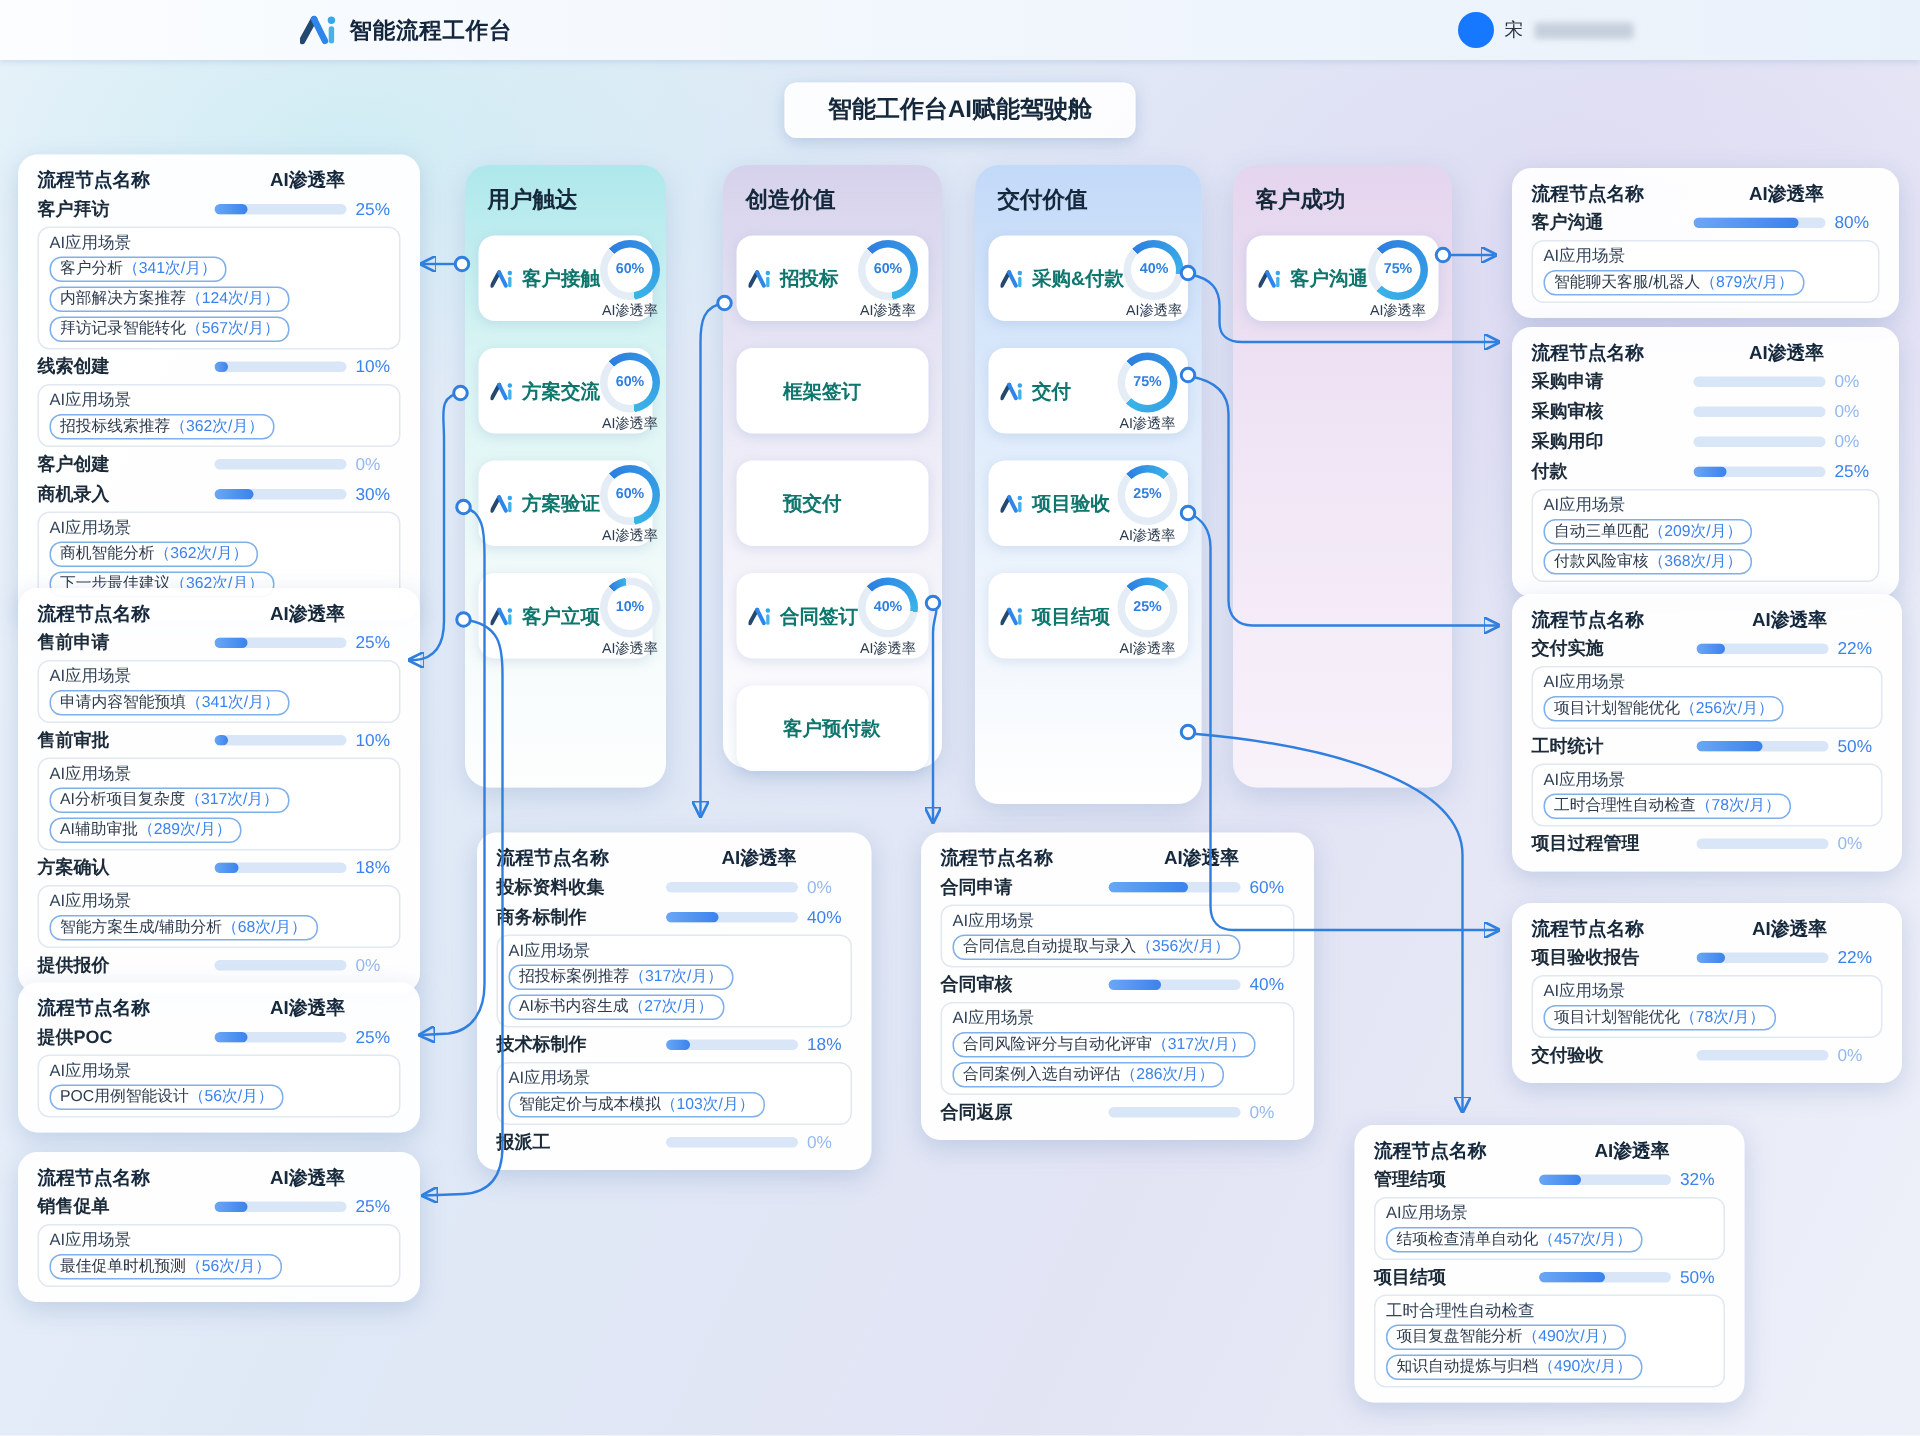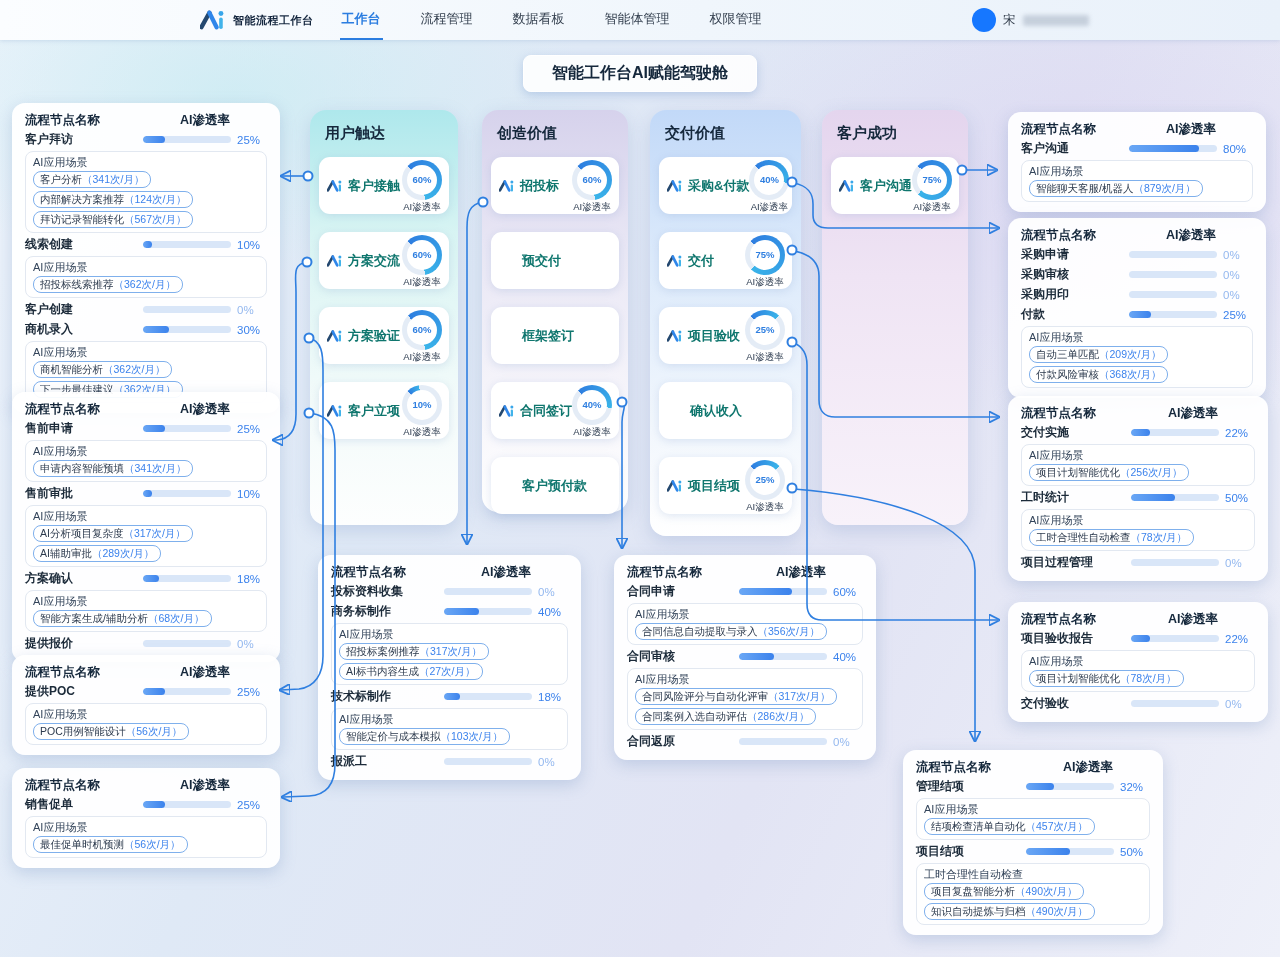--- a/index.html
+++ b/index.html
@@ -12,21 +12,21 @@
       linear-gradient(115deg,#edf3fb 0%,#dfe9f6 35%,#e2e4f4 65%,#eef0f9 100%);
     color:#1c2b3a;
   }
   .page{position:relative;width:1280px;height:957px}
 
   
   .hdr{position:relative;height:40px;display:flex;align-items:center;
     background:linear-gradient(90deg,#fbfdff 0%,#f0f6fc 55%,#e9f1fa 100%);
     box-shadow:0 1px 4px rgba(120,150,200,.25);z-index:9}
   .logo{display:flex;align-items:center;gap:7px;margin-left:200px}
-  .logo-text{font-size:11px;font-weight:700;color:#14263e;letter-spacing:.5px}
+  .logo-text{font-size:15px;font-weight:700;color:#14263e;letter-spacing:.5px}
   .nav{display:flex;gap:36px;margin-left:26px;height:40px;align-items:stretch}
   .nav-item{font-size:13px;color:#333f4e;display:flex;align-items:center;cursor:pointer;
     border-bottom:2px solid transparent;padding:0 2px;text-decoration:none}
   .nav-item.active{color:#2b7de0;font-weight:700;border-bottom-color:#2b7de0}
   .user{position:absolute;left:972px;top:8px;display:flex;align-items:center;gap:7px}
   .avatar{width:24px;height:24px;border-radius:50%;background:#1677ff}
   .uname{font-size:12.5px;color:#2b3645}
   .redacted{display:inline-block;width:66px;height:11px;border-radius:2px;
     background:#b9c4d2;filter:blur(2px);opacity:.75}
 
@@ -36,21 +36,21 @@
     padding:7px 28px;font-size:16px;font-weight:700;color:#15283c;
     box-shadow:0 3px 10px rgba(110,145,200,.35);z-index:8;white-space:nowrap}
 
   
   .stage-col{position:absolute;border-radius:16px;padding:12px 9px;
     box-shadow:0 6px 18px rgba(110,140,190,.25);z-index:1}
   .col-teal{background:linear-gradient(180deg,#aee8ec 0%,#d8f4f3 30%,#f3fbfa 70%,#fdfefe 100%)}
   .col-purple{background:linear-gradient(180deg,#d6d2ec 0%,#e9e7f5 35%,#f7f6fb 75%,#fff 100%)}
   .col-blue{background:linear-gradient(180deg,#c2d9f8 0%,#dceafb 35%,#f2f7fd 75%,#fff 100%)}
   .col-pink{background:linear-gradient(180deg,#e4d5ee 0%,#efe4f4 40%,#f8f2fa 100%)}
-  .pos-c1{left:310px;top:110px;width:148px;height:415px}
+  .pos-c1{left:310px;top:110px;width:134px;height:415px}
   .pos-c2{left:482px;top:110px;width:146px;height:402px}
   .pos-c3{left:650px;top:110px;width:151px;height:426px}
   .pos-c4{left:822px;top:110px;width:146px;height:415px}
   .stage-title{font-size:15px;font-weight:700;color:#15283c;margin:2px 0 14px 6px}
   .scard{height:57px;margin-bottom:18px;background:#fff;border-radius:11px;
     box-shadow:0 2px 8px rgba(120,150,200,.22);display:flex;align-items:center;
     justify-content:space-between;padding:3px 7px 2px 8px;cursor:pointer}
   .scard-left{display:flex;align-items:center;gap:5px}
   .scard.plain .scard-left{padding-left:23px}
   .scname{font-size:13px;font-weight:700;color:#0f766e;white-space:nowrap}
@@ -108,27 +108,20 @@
       <span class="aiicon">
         <svg viewBox="0 0 36 30" width="26" height="22" aria-hidden="true">
           <path d="M2 25 L13 5" stroke="#24486f" stroke-width="6" stroke-linecap="round" fill="none"></path>
           <path d="M13 5 L23 25" stroke="#2f86ea" stroke-width="6" stroke-linecap="round" fill="none"></path>
           <path d="M29 14 L29 25" stroke="#41b3ea" stroke-width="5" stroke-linecap="round" fill="none"></path>
           <circle cx="29" cy="6" r="3.4" fill="#38a6ea"></circle>
         </svg>
       </span>
       <span class="logo-text">智能流程工作台</span>
     </div>
-    <nav class="nav">
-        <a class="nav-item active">工作台</a>
-        <a class="nav-item">流程管理</a>
-        <a class="nav-item">数据看板</a>
-        <a class="nav-item">智能体管理</a>
-        <a class="nav-item">权限管理</a>
-      </nav>
     <div class="user">
       <span class="avatar"></span>
       <span class="uname">宋</span>
       <span class="redacted"></span>
     </div>
   </header>
 
   <div class="banner">智能工作台AI赋能驾驶舱</div>
 
   <svg class="wires" viewBox="0 0 1280 957">
@@ -266,26 +259,26 @@
           <div class="donut" style="background: conic-gradient(from -45deg, rgb(46, 126, 224) 0%, rgb(58, 180, 233) 60%, rgb(228, 236, 246) 60%, rgb(228, 236, 246) 100%);">
             <div class="donut-in">
               <span class="donut-pct">60%</span>
             </div>
           </div>
           <span class="donut-cap">AI渗透率</span>
         </div>
       </div>
       <div class="scard plain">
         <div class="scard-left">
+          <span class="scname">框架签订</span>
+        </div>
+      </div>
+      <div class="scard plain">
+        <div class="scard-left">
           <span class="scname">预交付</span>
-        </div>
-      </div>
-      <div class="scard plain">
-        <div class="scard-left">
-          <span class="scname">框架签订</span>
         </div>
       </div>
       <div class="scard">
         <div class="scard-left">
           <span class="aiicon">
             <svg viewBox="0 0 36 30" width="16" height="14" aria-hidden="true">
               <path d="M2 25 L13 5" stroke="#24486f" stroke-width="6" stroke-linecap="round" fill="none"></path>
               <path d="M13 5 L23 25" stroke="#2f86ea" stroke-width="6" stroke-linecap="round" fill="none"></path>
               <path d="M29 14 L29 25" stroke="#41b3ea" stroke-width="5" stroke-linecap="round" fill="none"></path>
               <circle cx="29" cy="6" r="3.4" fill="#38a6ea"></circle>
@@ -366,25 +359,20 @@
         </div>
         <div class="scard-right">
           <div class="donut" style="background: conic-gradient(from -45deg, rgb(46, 126, 224) 0%, rgb(58, 180, 233) 25%, rgb(228, 236, 246) 25%, rgb(228, 236, 246) 100%);">
             <div class="donut-in">
               <span class="donut-pct">25%</span>
             </div>
           </div>
           <span class="donut-cap">AI渗透率</span>
         </div>
       </div>
-      <div class="scard plain">
-        <div class="scard-left">
-          <span class="scname">确认收入</span>
-        </div>
-      </div>
       <div class="scard">
         <div class="scard-left">
           <span class="aiicon">
             <svg viewBox="0 0 36 30" width="16" height="14" aria-hidden="true">
               <path d="M2 25 L13 5" stroke="#24486f" stroke-width="6" stroke-linecap="round" fill="none"></path>
               <path d="M13 5 L23 25" stroke="#2f86ea" stroke-width="6" stroke-linecap="round" fill="none"></path>
               <path d="M29 14 L29 25" stroke="#41b3ea" stroke-width="5" stroke-linecap="round" fill="none"></path>
               <circle cx="29" cy="6" r="3.4" fill="#38a6ea"></circle>
             </svg>
           </span>

